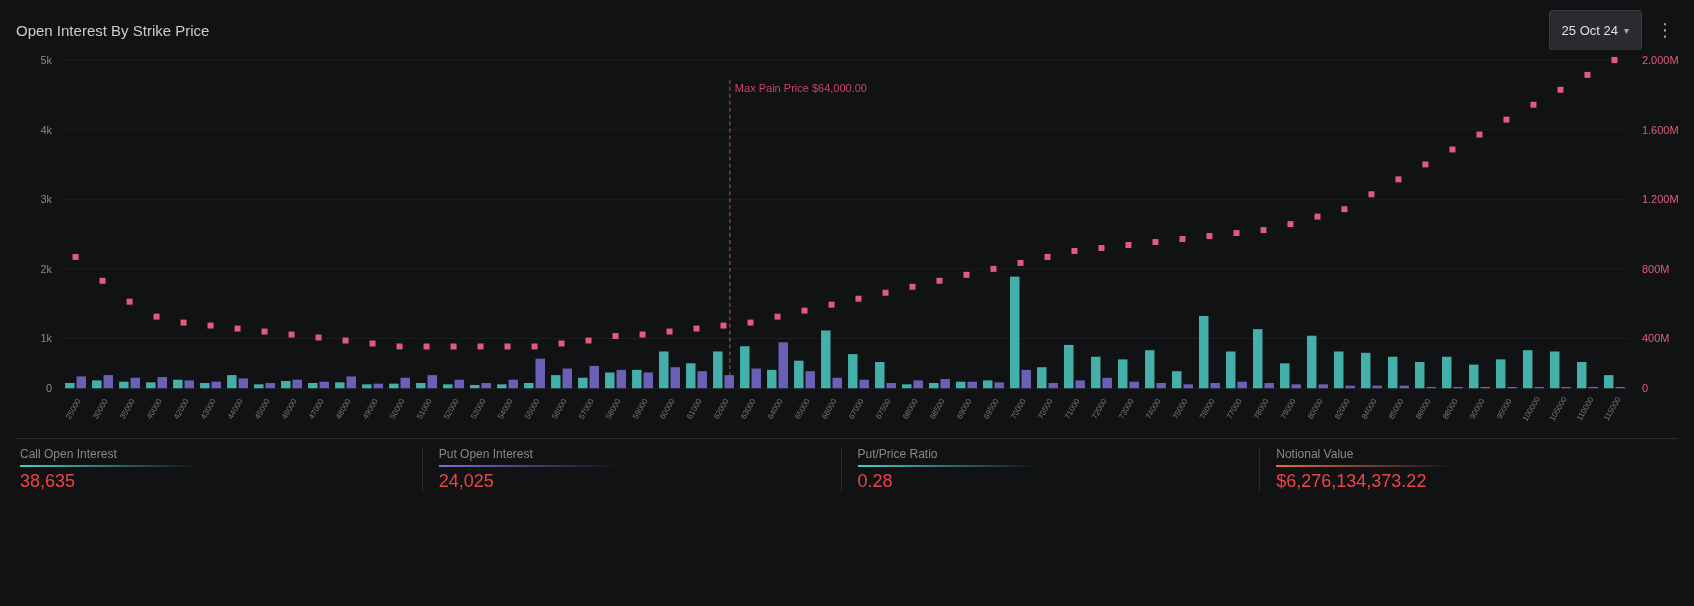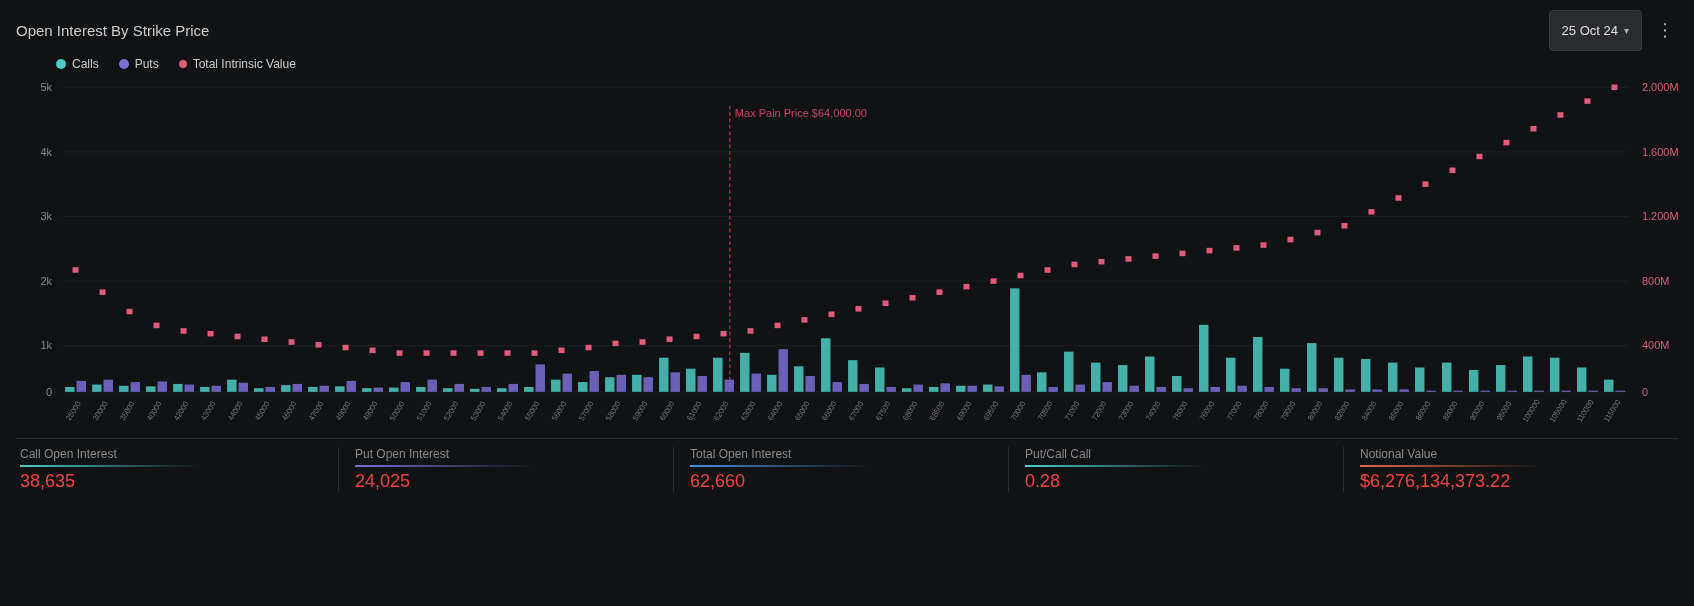--- a/index.html
+++ b/index.html
@@ -153,34 +153,20 @@
     <span class="header-title">Open Interest By Strike Price</span>
     <div class="header-right">
       <button class="date-btn">
         <span>25 Oct 24</span>
         <span class="chevron">▾</span>
       </button>
       <span class="menu-dots">⋮</span>
     </div>
   </div>
 
-  <div class="legend">
-    <div class="legend-item">
-      <div class="legend-dot legend-dot-calls"></div>
-      <span>Calls</span>
-    </div>
-    <div class="legend-item">
-      <div class="legend-dot legend-dot-puts"></div>
-      <span>Puts</span>
-    </div>
-    <div class="legend-item">
-      <div class="legend-dot legend-dot-tiv"></div>
-      <span>Total Intrinsic Value</span>
-    </div>
-  </div>
 
   <div class="chart-container">
     <div class="chart-svg-wrapper">
       <svg id="main-chart" width="100%" height="100%" viewBox="0 0 1660 390" preserveAspectRatio="none">
 
         <rect width="1660" height="390" fill="#111214"></rect>
 
         <line x1="46" y1="10" x2="1610" y2="10" stroke="#2a2b2f" stroke-width="0.5"></line>
         <line x1="46" y1="80" x2="1610" y2="80" stroke="#2a2b2f" stroke-width="0.5"></line>
         <line x1="46" y1="150" x2="1610" y2="150" stroke="#2a2b2f" stroke-width="0.5"></line>
@@ -454,26 +440,21 @@
     <div class="stat-label">Call Open Interest</div>
     <div class="stat-underline underline-green"></div>
     <div class="stat-value">38,635</div>
   </div>
       <div class="stat-item">
     <div class="stat-label">Put Open Interest</div>
     <div class="stat-underline underline-purple"></div>
     <div class="stat-value">24,025</div>
   </div>
       <div class="stat-item">
-    <div class="stat-label">Total Open Interest</div>
-    <div class="stat-underline underline-blue"></div>
-    <div class="stat-value">62,660</div>
-  </div>
-      <div class="stat-item">
-    <div class="stat-label">Put/Call Call</div>
+    <div class="stat-label">Put/Price Ratio</div>
     <div class="stat-underline underline-teal"></div>
     <div class="stat-value">0.28</div>
   </div>
       <div class="stat-item">
     <div class="stat-label">Notional Value</div>
     <div class="stat-underline underline-orange"></div>
     <div class="stat-value">$6,276,134,373.22</div>
   </div>
     </div>
 </div>

